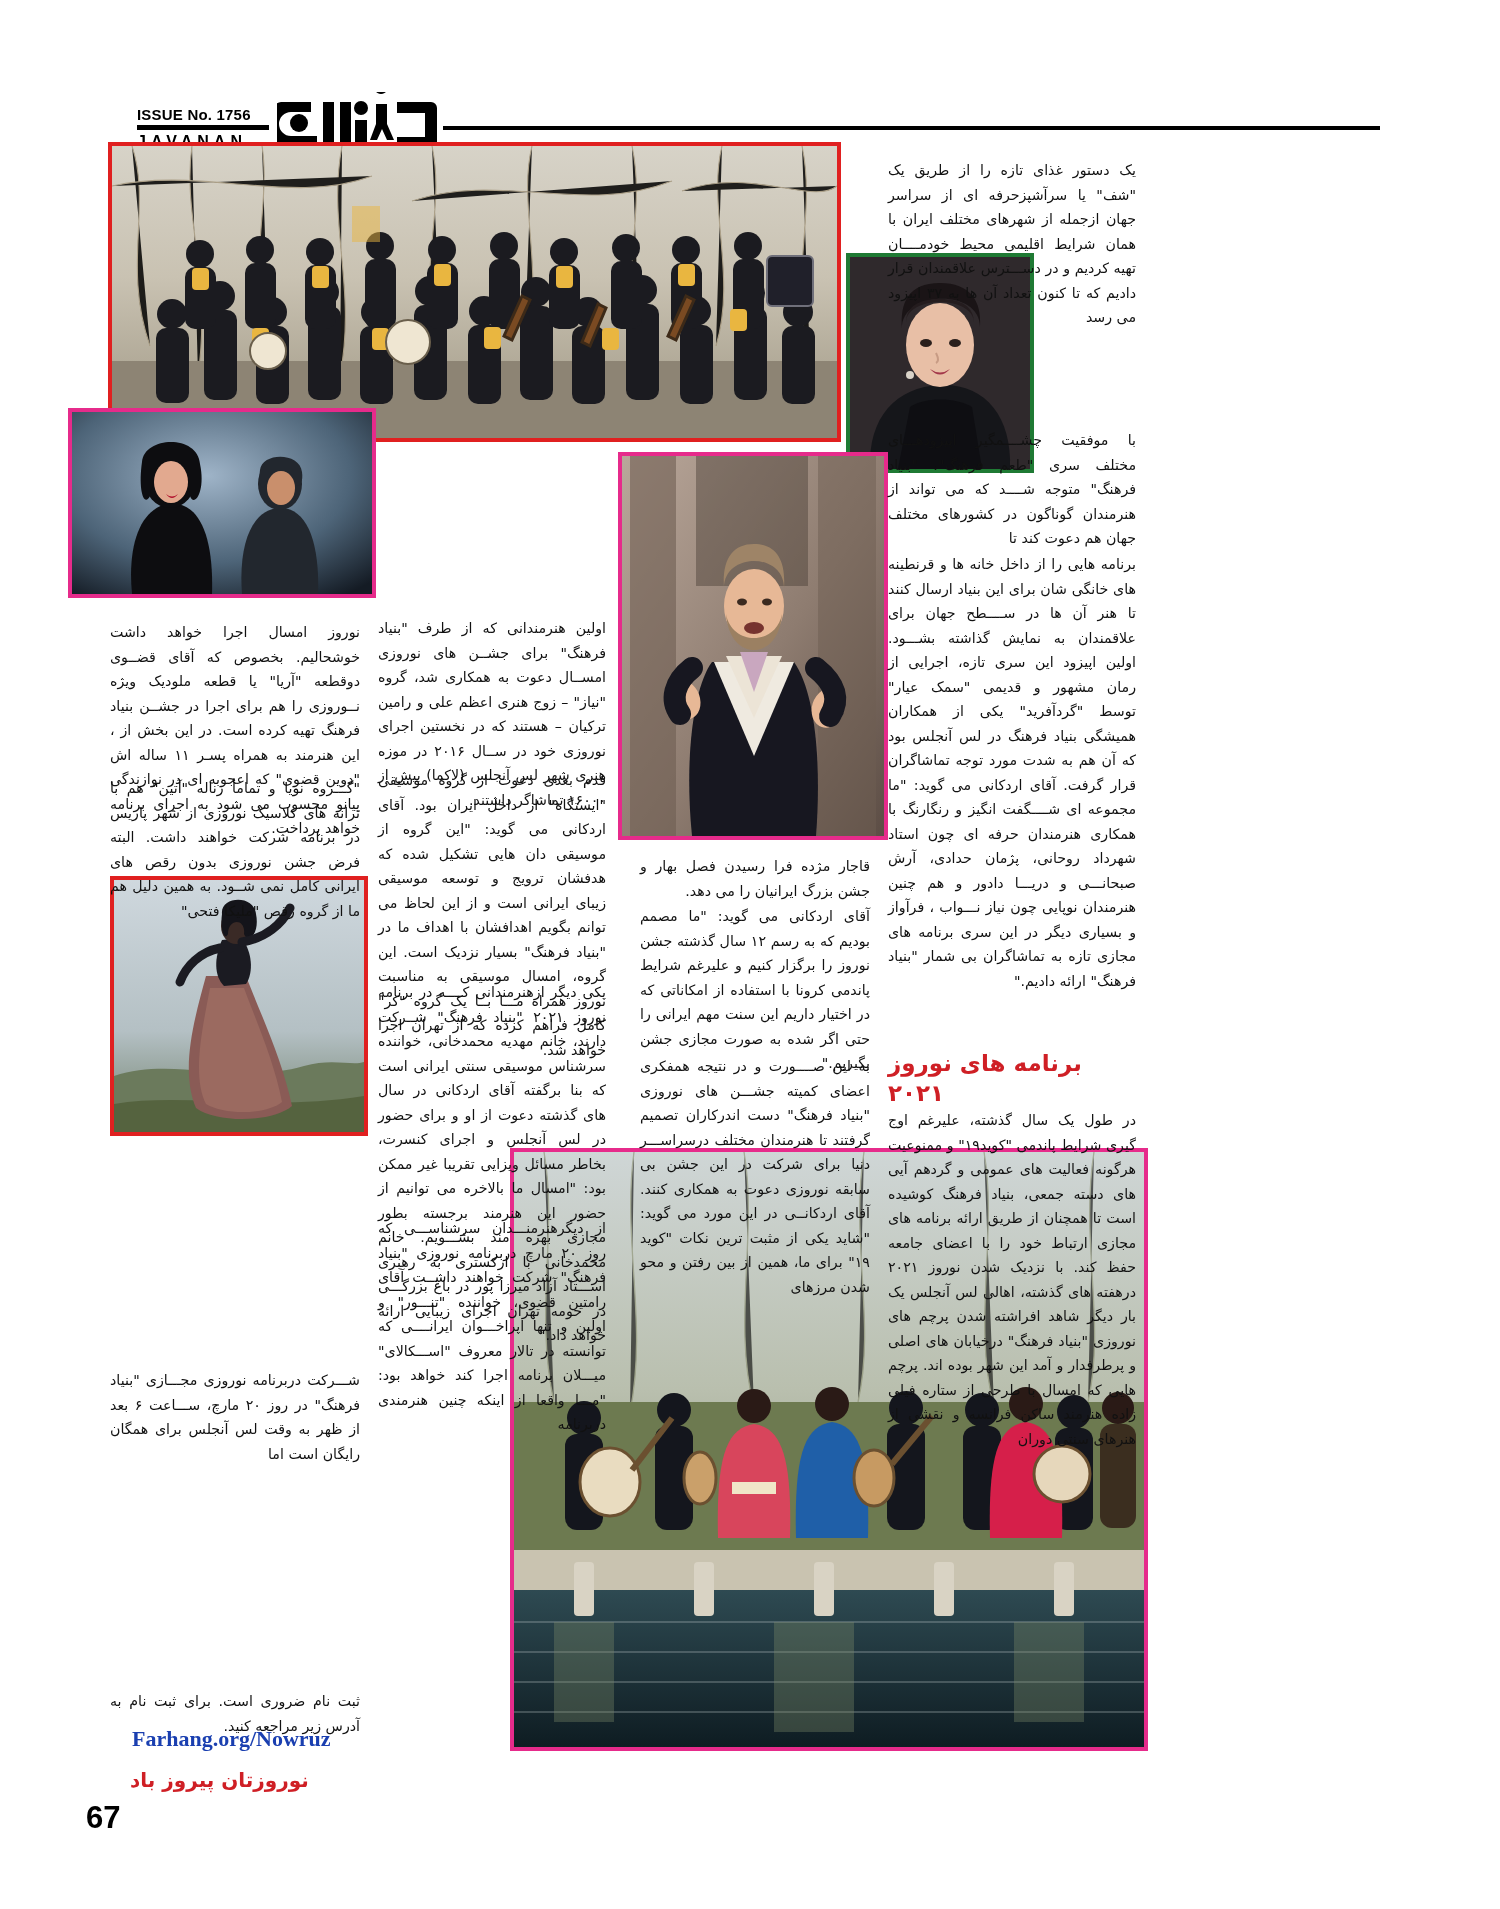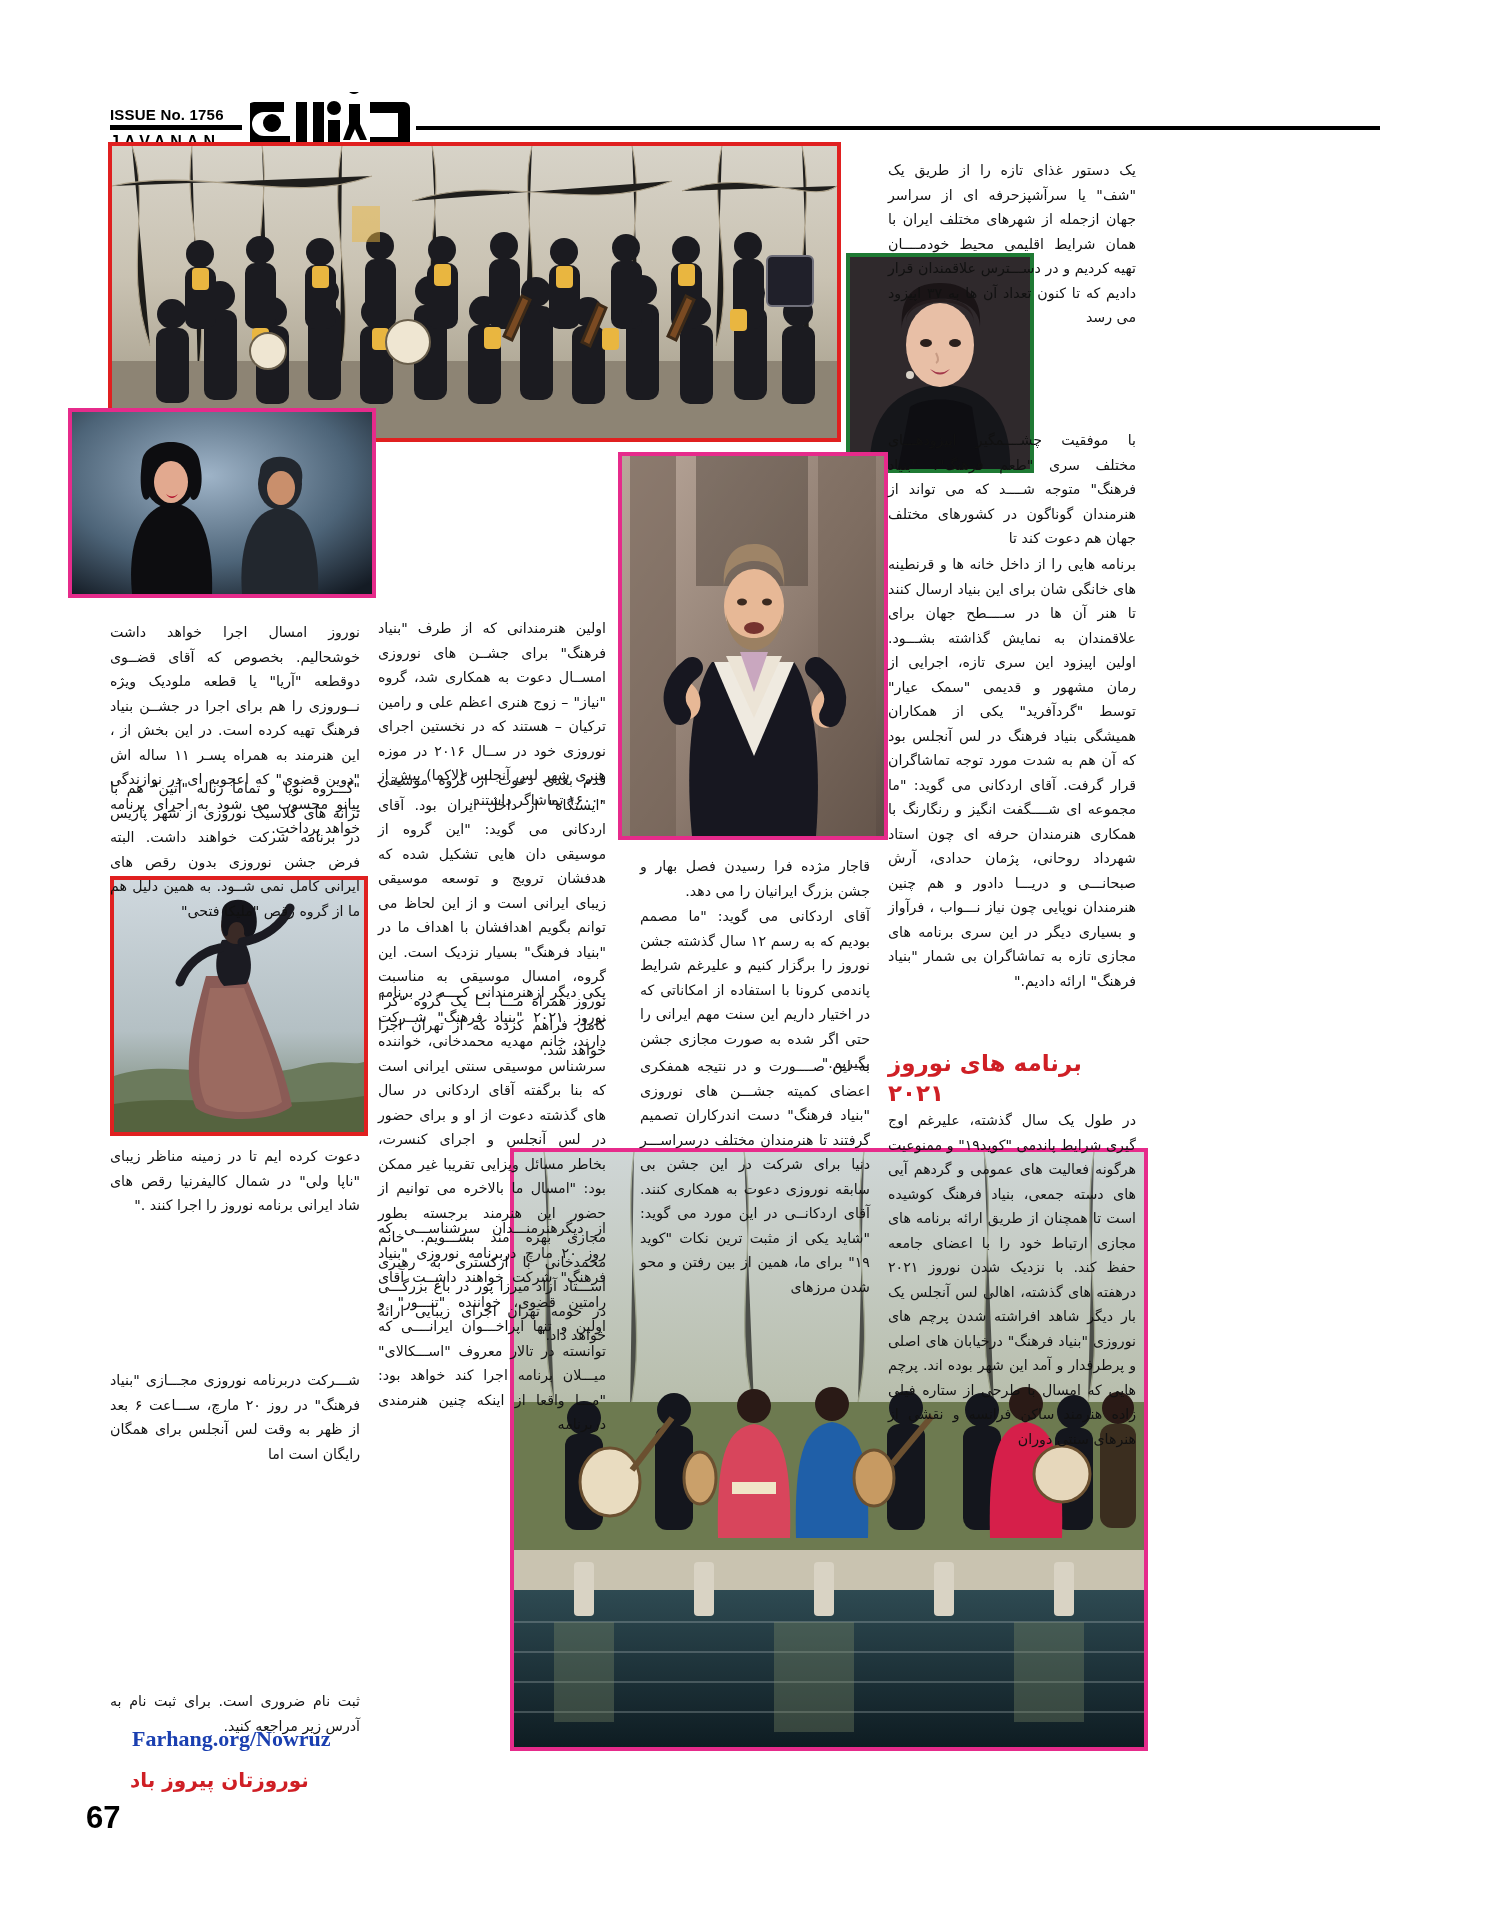--- a/index.html
+++ b/index.html
@@ -22,20 +22,21 @@
     left: 110px;
     top: 92px;
     width: 1270px;
     height: 62px;
     display: flex;
     align-items: flex-start;
   }
   .issue-block {
     width: 132px;
     padding-top: 14px;
+    margin-left: 27px;
   }
   .issue-line {
     font-family: "Liberation Sans", sans-serif;
     font-weight: bold;
     font-size: 15px;
     letter-spacing: .2px;
     color: #000;
     white-space: nowrap;
   }
   .issue-rule {
@@ -466,23 +467,20 @@
     </div>
   </div>
 
 
   <div class="col" style="left:110px; top:604px; width:250px;">
     <p>نوروز امسال اجرا خواهد داشت خوشحالیم. بخصوص که آقای قضــوی دوقطعه "آریا" یا قطعه ملودیک ویژه نــوروزی را هم برای اجرا در جشــن بنیاد فرهنگ تهیه کرده است. در این بخش از ، این هنرمند به همراه پسـر ۱۱ ساله اش "دوین قضوی" که اعجوبه ای در نوازندگی پیانو محسوب می شود به اجرای برنامه خواهد پرداخت.</p>
   </div>
   <div class="col" style="left:110px; top:760px; width:250px;">
     <p>"گـــروه نویا و تمامأ رناله "آتین" هم با ترانه های کلاسیک نوروزی از شهر پاریس در برنامه شرکت خواهند داشت. البته فرض جشن نوروزی بدون رقص های ایرانی کامل نمی شــود. به همین دلیل هم ما از گروه رقص "ملیکا فتحی"</p>
   </div>
-  <div class="col" style="left:110px; top:1128px; width:250px;">
-    <p>دعوت کرده ایم تا در زمینه مناظر زیبای "ناپا ولی" در شمال کالیفرنیا رقص های شاد ایرانی برنامه نوروز را اجرا کنند ."</p>
-  </div>
   <div class="col" style="left:110px; top:1352px; width:250px;">
     <p>شـــرکت دربرنامه نوروزی مجـــازی "بنیاد فرهنگ" در روز ۲۰ مارچ، ســـاعت ۶ بعد از ظهر به وقت لس آنجلس برای همگان رایگان است اما</p>
   </div>
   <div class="col" style="left:110px; top:1673px; width:250px;">
     <p>ثبت نام ضروری است. برای ثبت نام به آدرس زیر مراجعه کنید.</p>
   </div>
 
   <div class="link-blue" style="position:absolute; left:132px; top:1726px; width:240px;">Farhang.org/Nowruz</div>
 
   <div class="red-wish" style="position:absolute; left:130px; top:1768px; width:250px;">نوروزتان پیروز باد</div>

